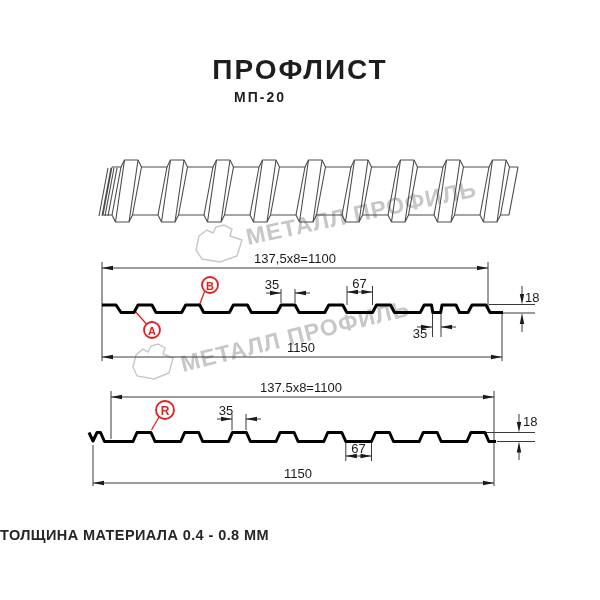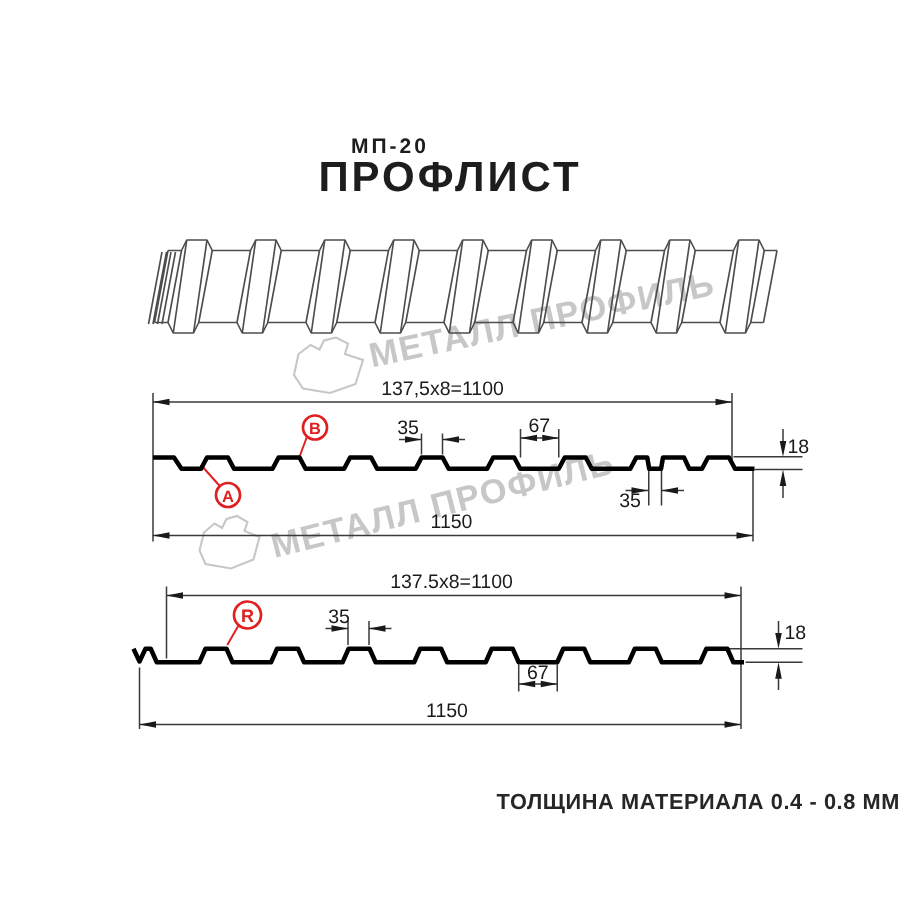--- a/index.html
+++ b/index.html
@@ -1,22 +1,22 @@
 <!DOCTYPE html>
 <html><head>
 <meta charset="utf-8">
 <style>
   html,body{margin:0;padding:0;background:#fff;}
   #stage{position:relative;width:600px;height:600px;background:#ffffff;overflow:hidden;
          font-family:"Liberation Sans", sans-serif;}
   .title{position:absolute;left:0;top:54px;width:600px;text-align:center;
-         font-size:28px;font-weight:800;letter-spacing:2px;color:#1d1d1d;margin-top:48px;}
+         font-size:28px;font-weight:800;letter-spacing:2px;color:#1d1d1d;}
   .subtitle{position:absolute;left:0;top:89px;width:520px;text-align:center;
          font-size:14px;font-weight:700;letter-spacing:2px;color:#1d1d1d;}
-  .footer-note{position:absolute;left:0;top:527px;width:600px;text-align:right;
+  .footer-note{position:absolute;left:0;top:527px;width:600px;text-align:left;
          font-size:14.5px;font-weight:600;letter-spacing:0.4px;color:#262626;}
   svg{position:absolute;left:0;top:0;}
   .dim-text{font-family:"Liberation Sans", sans-serif;font-size:13px;fill:#1a1a1a;}
   .dim-line{stroke:#3a3a3a;stroke-width:1;fill:none;}
   .arrow{fill:#1a1a1a;stroke:none;}
   .profile{stroke:#000;stroke-width:3;fill:none;stroke-linejoin:round;}
   .persp{stroke:#4d4d4d;stroke-width:1.1;fill:none;stroke-linejoin:round;}
   .wm{stroke:#c7c7c7;stroke-width:1.4;fill:none;}
   .wm-text{font-family:"Liberation Sans", sans-serif;font-size:23px;font-weight:700;
            fill:#c7c7c7;letter-spacing:1px;}

